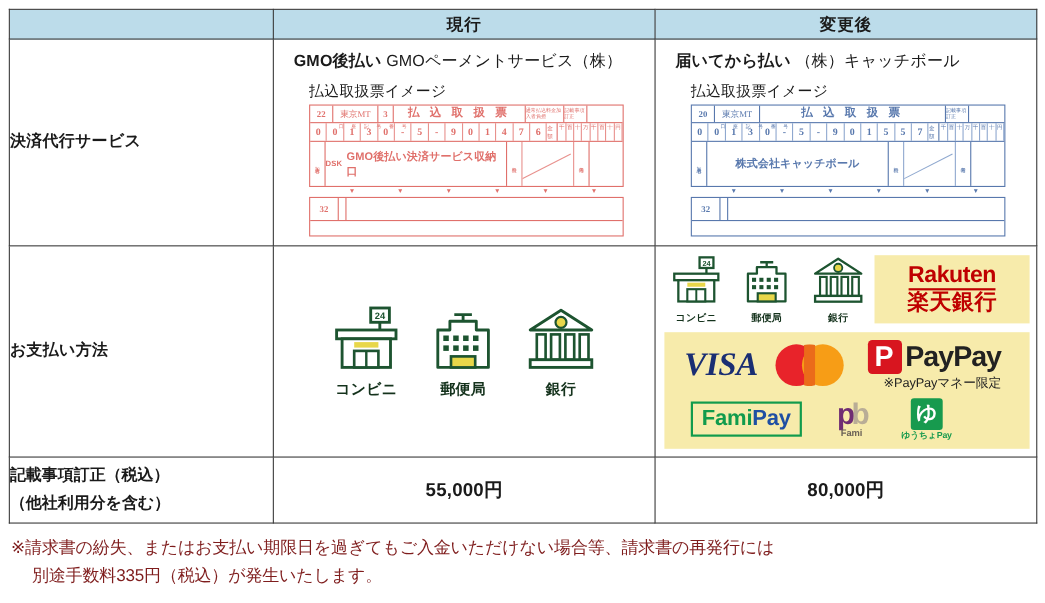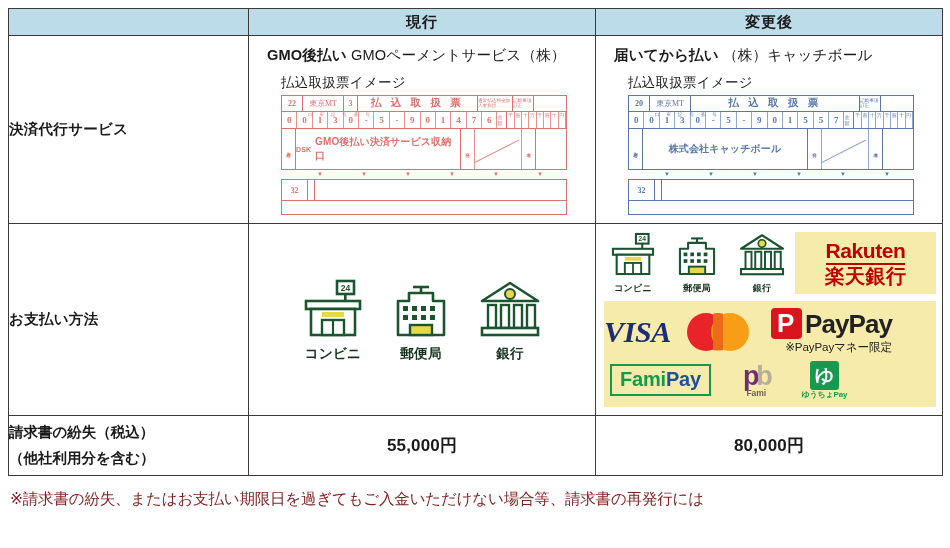--- a/index.html
+++ b/index.html
@@ -140,21 +140,21 @@
 
   .yellow-top {
     position: absolute; right: 6px; top: 6px;
     width: 141px; height: 62px;
     background: #f7ebab;
     display: flex; align-items: center; justify-content: center;
   }
   .yellow-main {
     margin: 6px 6px 0 0;
     background: #f7ebab;
-    padding: 7px 0 8px;
+    padding: 7px 18px 8px;
     display: flex; flex-direction: column; gap: 4px;
   }
   .row-logos { display: flex; align-items: center; }
 
   
   .rakuten { text-align: center; line-height: 1.04; }
   .rakuten .en { font-size: 21px; font-weight: bold; color: #bf0000; letter-spacing: -.02em;
                  border-bottom: 2.4px solid #bf0000; padding-bottom: 1px; display: inline-block; }
   .rakuten .jp { font-size: 20px; font-weight: bold; color: #bf0000; letter-spacing: .02em; margin-top: 1px; text-align: right; }
 
@@ -542,27 +542,28 @@
                 </div>
               </div>
             </div>
 
           </div>
         </td>
       </tr>
 
       <tr style="height:60px;">
         <td class="limitlabel">
-          <div>請求書の紛失（税込）</div>
+          <div>記載事項訂正（税込）</div>
           <div>（他社利用分を含む）</div>
         </td>
         <td class="limitval">55,000円</td>
         <td class="limitval">80,000円</td>
       </tr>
 
     </tbody>
   </table>
 
   <div class="footnote">
     <span>※請求書の紛失、またはお支払い期限日を過ぎてもご入金いただけない場合等、請求書の再発行には</span>
+    <span class="ln2">別途手数料335円（税込）が発生いたします。</span>
   </div>
 
 </div>
 
 </body></html>

